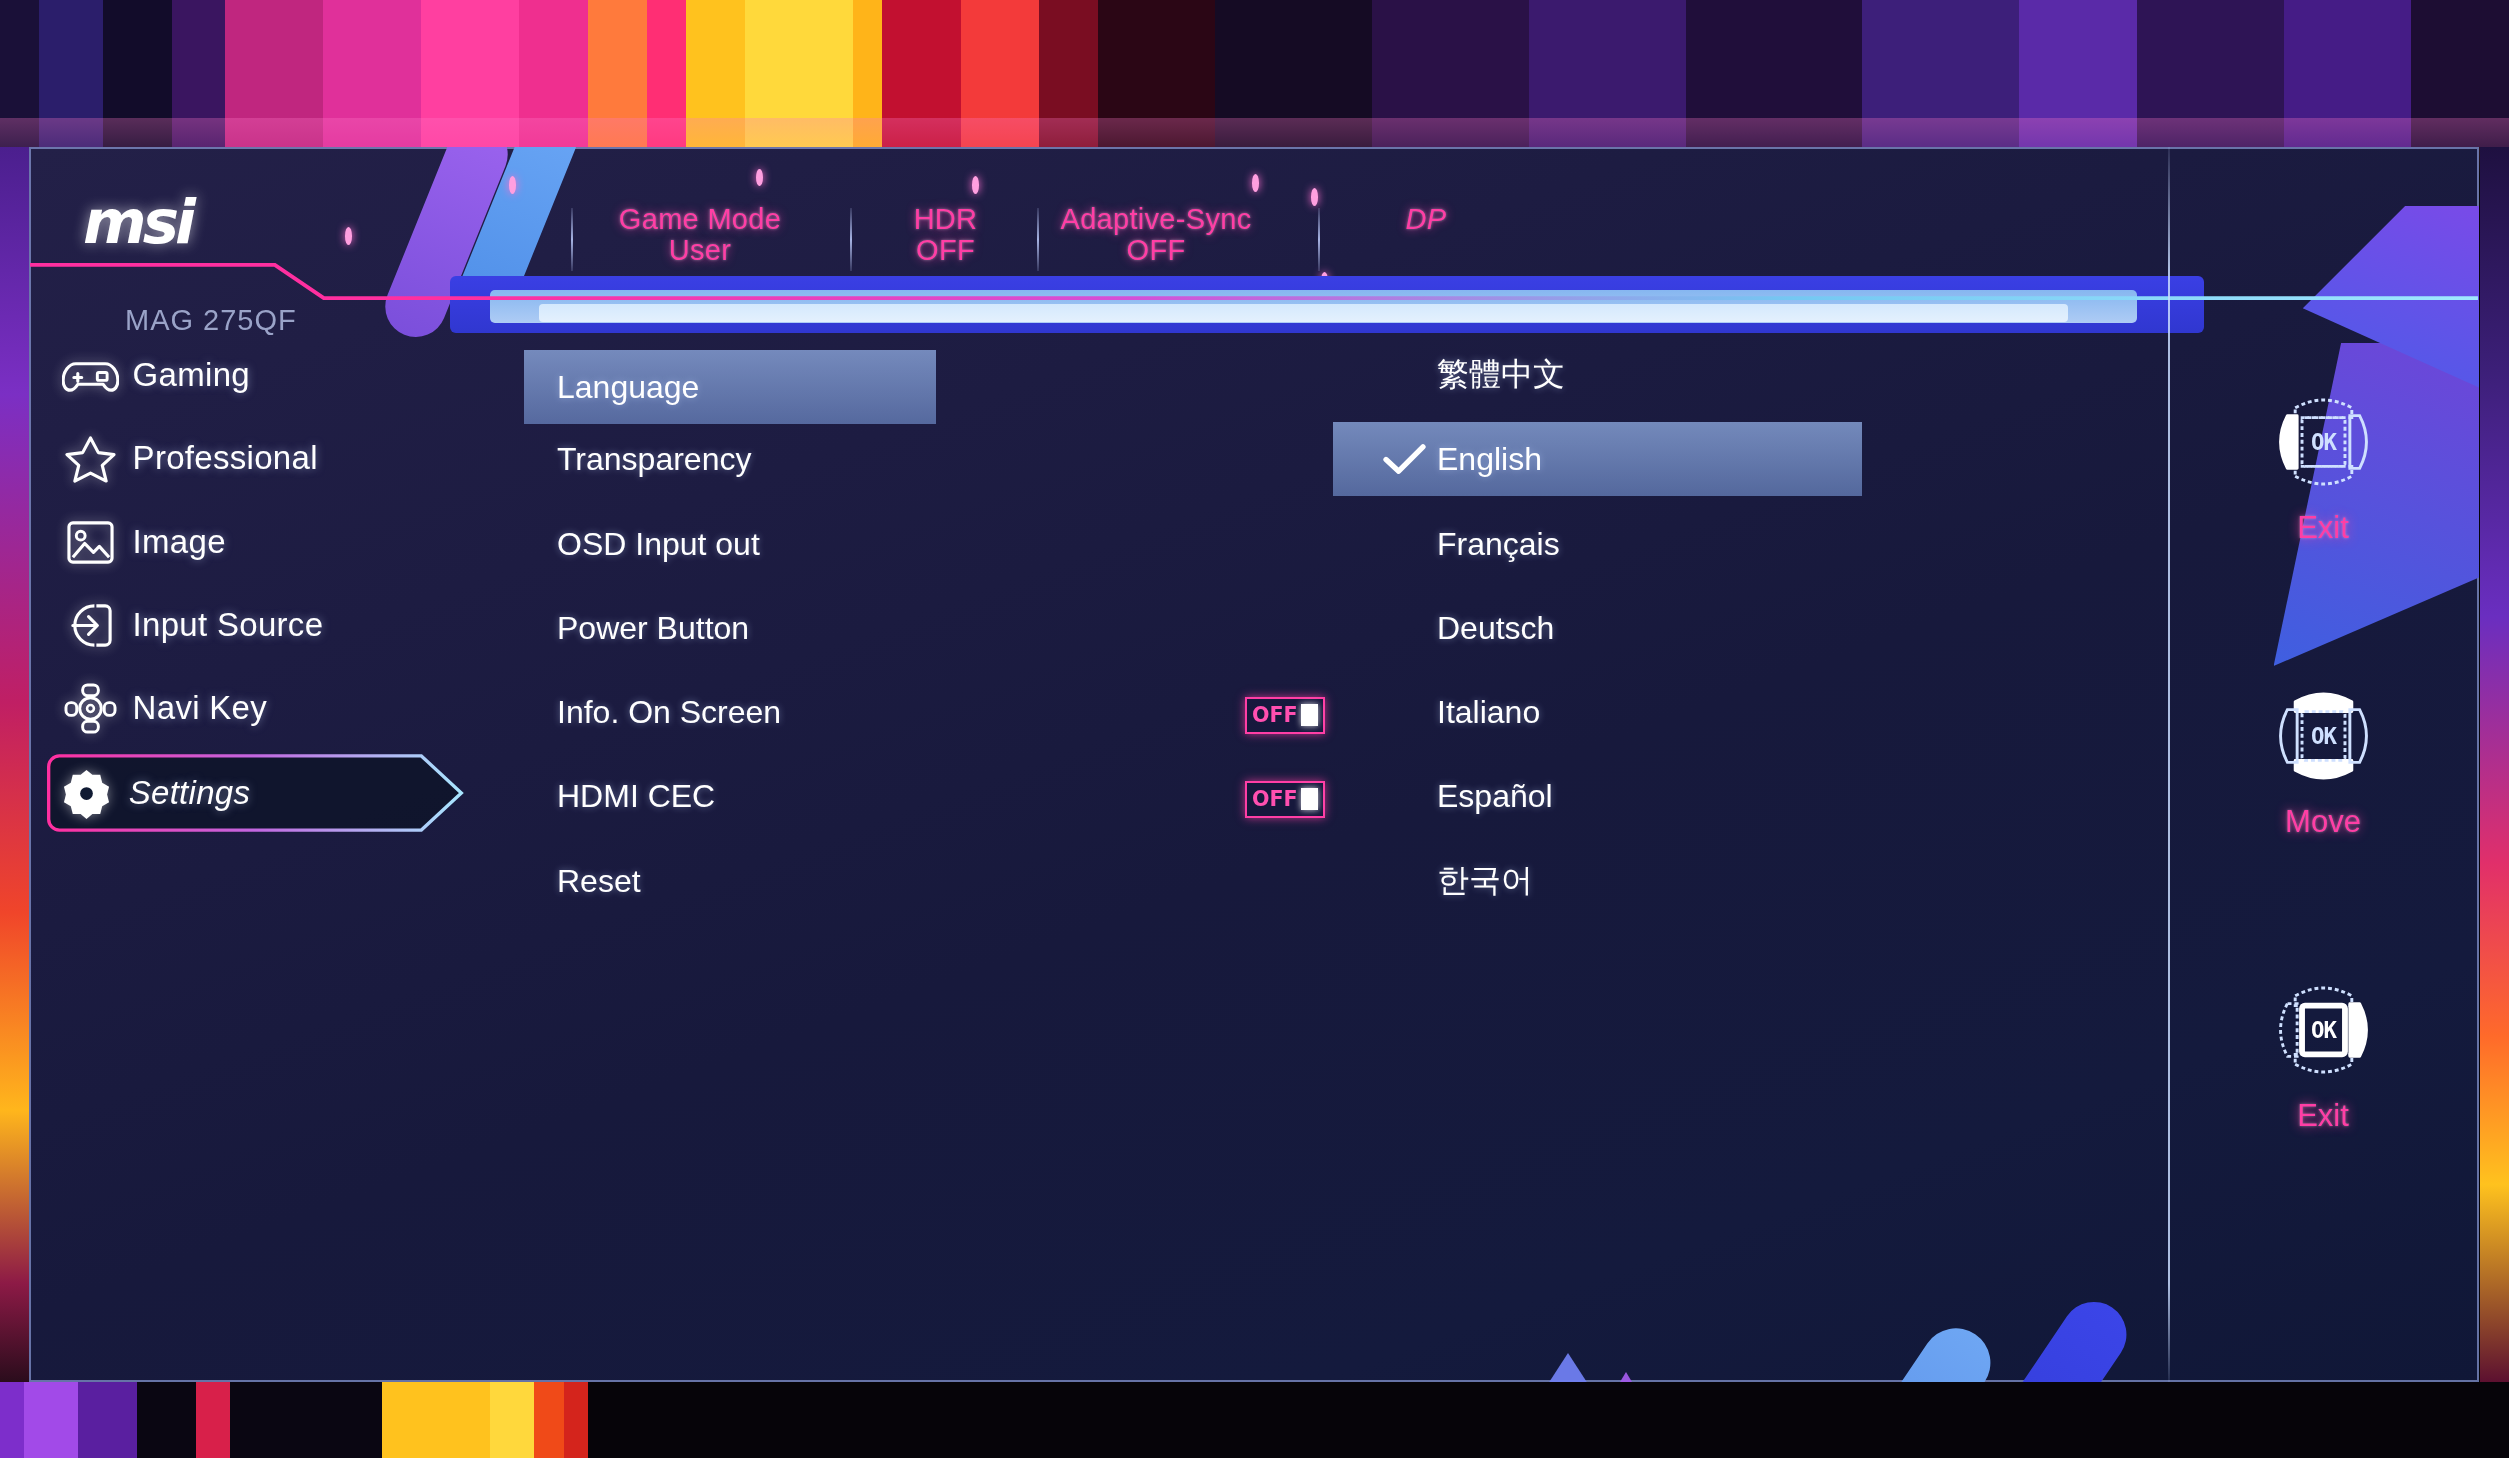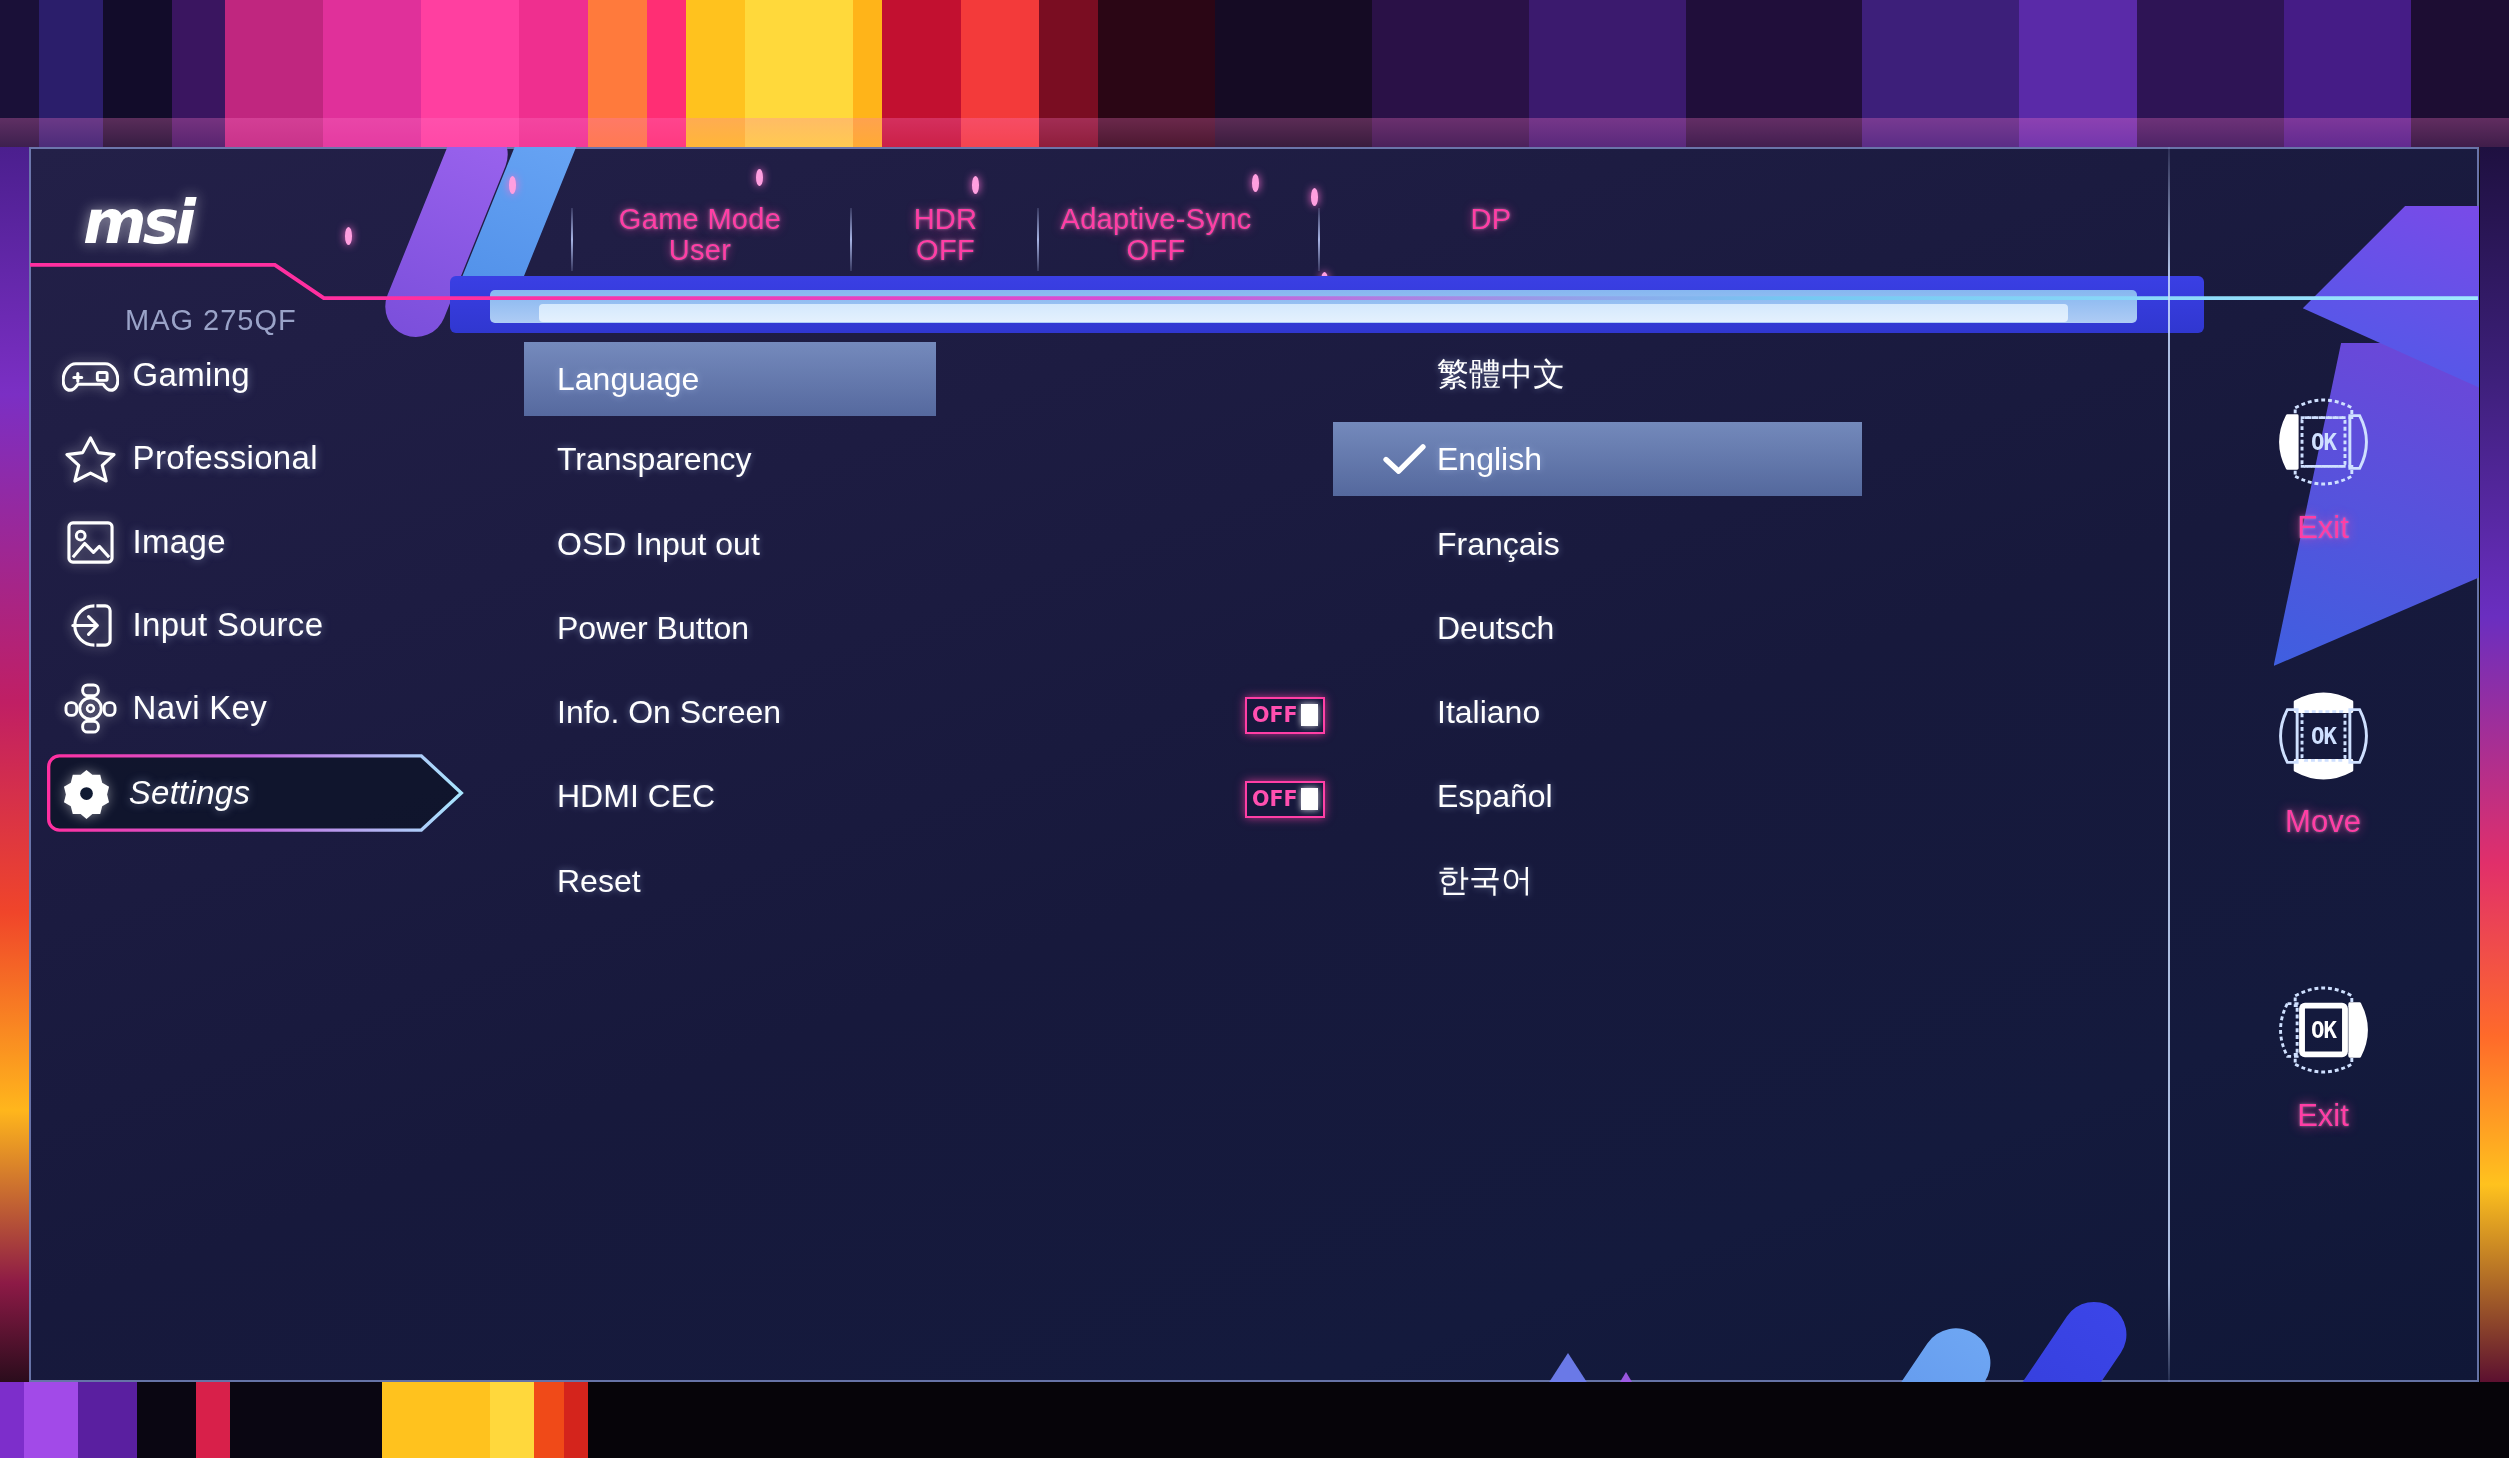--- a/index.html
+++ b/index.html
@@ -184,21 +184,21 @@
         <span class="l2">OFF</span>
       </div>
       <div class="hdr-sep" style="left:1008px;"></div>
 
       <div class="hdr-item" style="left:980px;width:294px;">
         <span>Adaptive-Sync</span>
         <span class="l2">OFF</span>
       </div>
       <div class="hdr-sep" style="left:1289px;"></div>
 
-      <div class="hdr-item" style="left:1320px;width:284px;">
+      <div class="hdr-item" style="left:1255px;width:284px;font-style:italic;">
         <span>DP</span>
       </div>
     </div>
 
     <div class="tabline">
       <svg width="2450" height="47" viewBox="0 0 2500 48">
         <defs>
           <linearGradient id="gdiv" x1="0" y1="0" x2="1" y2="0">
             <stop offset="0" stop-color="#ff2fa0"></stop>
             <stop offset="0.18" stop-color="#ff2fa0"></stop>
@@ -287,21 +287,21 @@
             <path d="M26 2 l6 5 h8 l2 8 l7 4 l-2 8 l2 8 l-7 4 l-2 8 h-8 l-6 5 l-6-5 h-8 l-2-8 l-7-4 l2-8 l-2-8 l7-4 l2-8 h8 z" fill="#fff"></path>
             <circle cx="26" cy="26" r="6.5" fill="#101a33"></circle>
           </svg>
         </span>
         <span class="side-label" style="position:relative;">Settings</span>
       </div>
     </div>
 
     <div id="mid">
 
-      <div class="mid-row" style="top:4px;">
+      <div class="mid-row" style="top:12px;">
         <div class="hl"></div>
         <span class="mid-label">Language</span>
       </div>
 
       <div class="mid-row" style="top:84px;">
         <span class="mid-label">Transparency</span>
       </div>
 
       <div class="mid-row" style="top:169px;">
         <span class="mid-label">OSD Input out</span>

